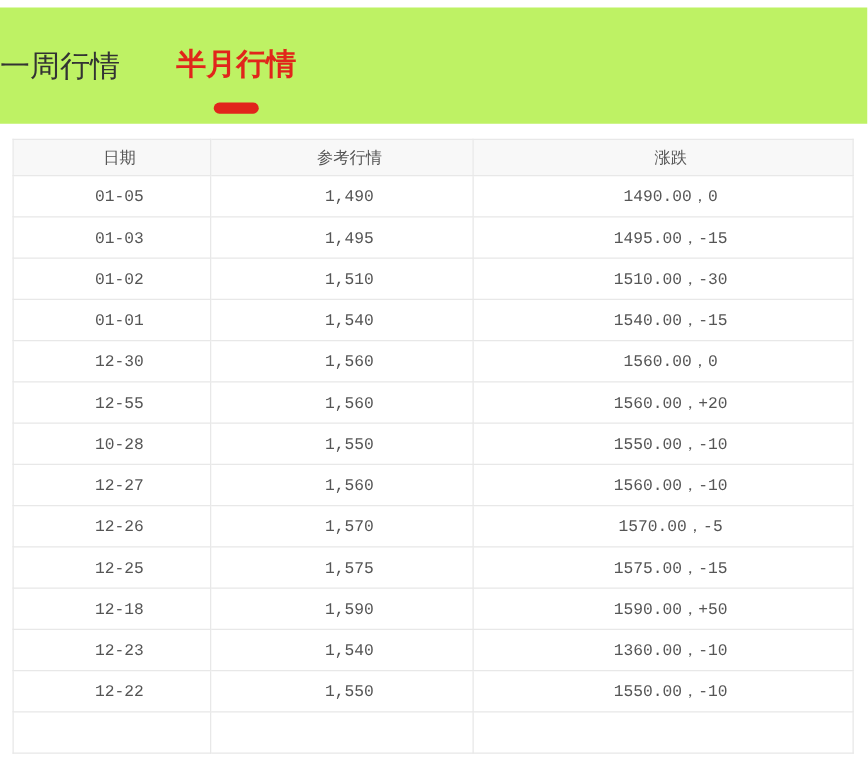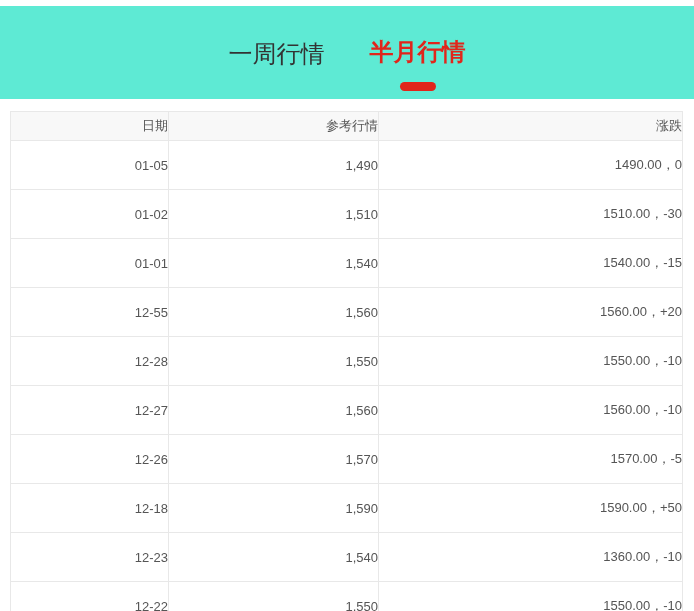--- a/index.html
+++ b/index.html
@@ -5,22 +5,22 @@
   :root { --red:#e1251b; --border:#e8e8e8; --txt:#555; }
   * { box-sizing:border-box; }
   html,body { margin:0; padding:0; }
   body {
     width:694px; height:611px; overflow:hidden;
     background:#ffffff;
     font-family:"Liberation Sans","DejaVu Sans",sans-serif;
   }
   
   .tab-band {
-    margin-top:6px; height:93px; background:#5eead4;
-    display:flex; justify-content:center; align-items:flex-start;
+    margin-top:6px; height:93px; background:#bef264;
+    display:flex; align-items:flex-start;
     gap:45px; padding-top:36px;
   }
   .tab {
     font-size:24px; line-height:24px; color:#333;
     position:relative; cursor:pointer; white-space:nowrap;
   }
   .tab.active { color:var(--red); font-weight:bold;font-family:Liberation Mono, monospace; }
   .tab-underline {
     position:absolute; left:50%; transform:translateX(-50%);
     top:40px; width:36px; height:9px; border-radius:5px;
@@ -28,27 +28,27 @@
   }
   
   .panel { margin:12px 10px 0 10px; }
   table {
     width:672px; border-collapse:collapse; table-layout:fixed;
     font-size:13px; color:var(--txt);
   }
   col.c1 { width:158px; } col.c2 { width:210px; } col.c3 { width:304px; }
   th, td {
     border:1px solid var(--border);
-    text-align:right; padding:0 0 0 12px;
-    white-space:nowrap; overflow:hidden;
+    text-align:center; padding:0 0 0 12px;
+    white-space:nowrap; overflow:hidden;font-family:Liberation Mono, monospace;
   }
   th {
     height:29px; background:#f8f8f8; font-weight:normal; color:#555;
   }
-  td { height:49px; background:#ffffff; }
+  td { height:33px; background:#ffffff; }
   tr.hl td { background:#f5f5f5; }
 </style>
 </head>
 <body>
 
 <div class="tab-band">
   <div class="tab">
     <span>一周行情</span>
   </div>
   <div class="tab active">
@@ -71,48 +71,63 @@
         <th>涨跌</th>
       </tr>
     </thead>
     <tbody>
         <tr>
     <td>01-05</td>
     <td>1,490</td>
     <td>1490.00，0</td>
   </tr>
         <tr>
+    <td>01-03</td>
+    <td>1,495</td>
+    <td>1495.00，-15</td>
+  </tr>
+        <tr>
     <td>01-02</td>
     <td>1,510</td>
     <td>1510.00，-30</td>
   </tr>
         <tr>
     <td>01-01</td>
     <td>1,540</td>
     <td>1540.00，-15</td>
   </tr>
         <tr>
+    <td>12-30</td>
+    <td>1,560</td>
+    <td>1560.00，0</td>
+  </tr>
+        <tr>
     <td>12-55</td>
     <td>1,560</td>
     <td>1560.00，+20</td>
   </tr>
         <tr>
-    <td>12-28</td>
+    <td>10-28</td>
     <td>1,550</td>
     <td>1550.00，-10</td>
   </tr>
         <tr>
     <td>12-27</td>
     <td>1,560</td>
     <td>1560.00，-10</td>
   </tr>
         <tr>
     <td>12-26</td>
     <td>1,570</td>
     <td>1570.00，-5</td>
+  </tr>
+        <tr>
+    <td>12-25</td>
+    <td>1,575</td>
+    <td>1575.00，-15</td>
   </tr>
         <tr>
     <td>12-18</td>
     <td>1,590</td>
     <td>1590.00，+50</td>
   </tr>
         <tr>
     <td>12-23</td>
     <td>1,540</td>
     <td>1360.00，-10</td>

